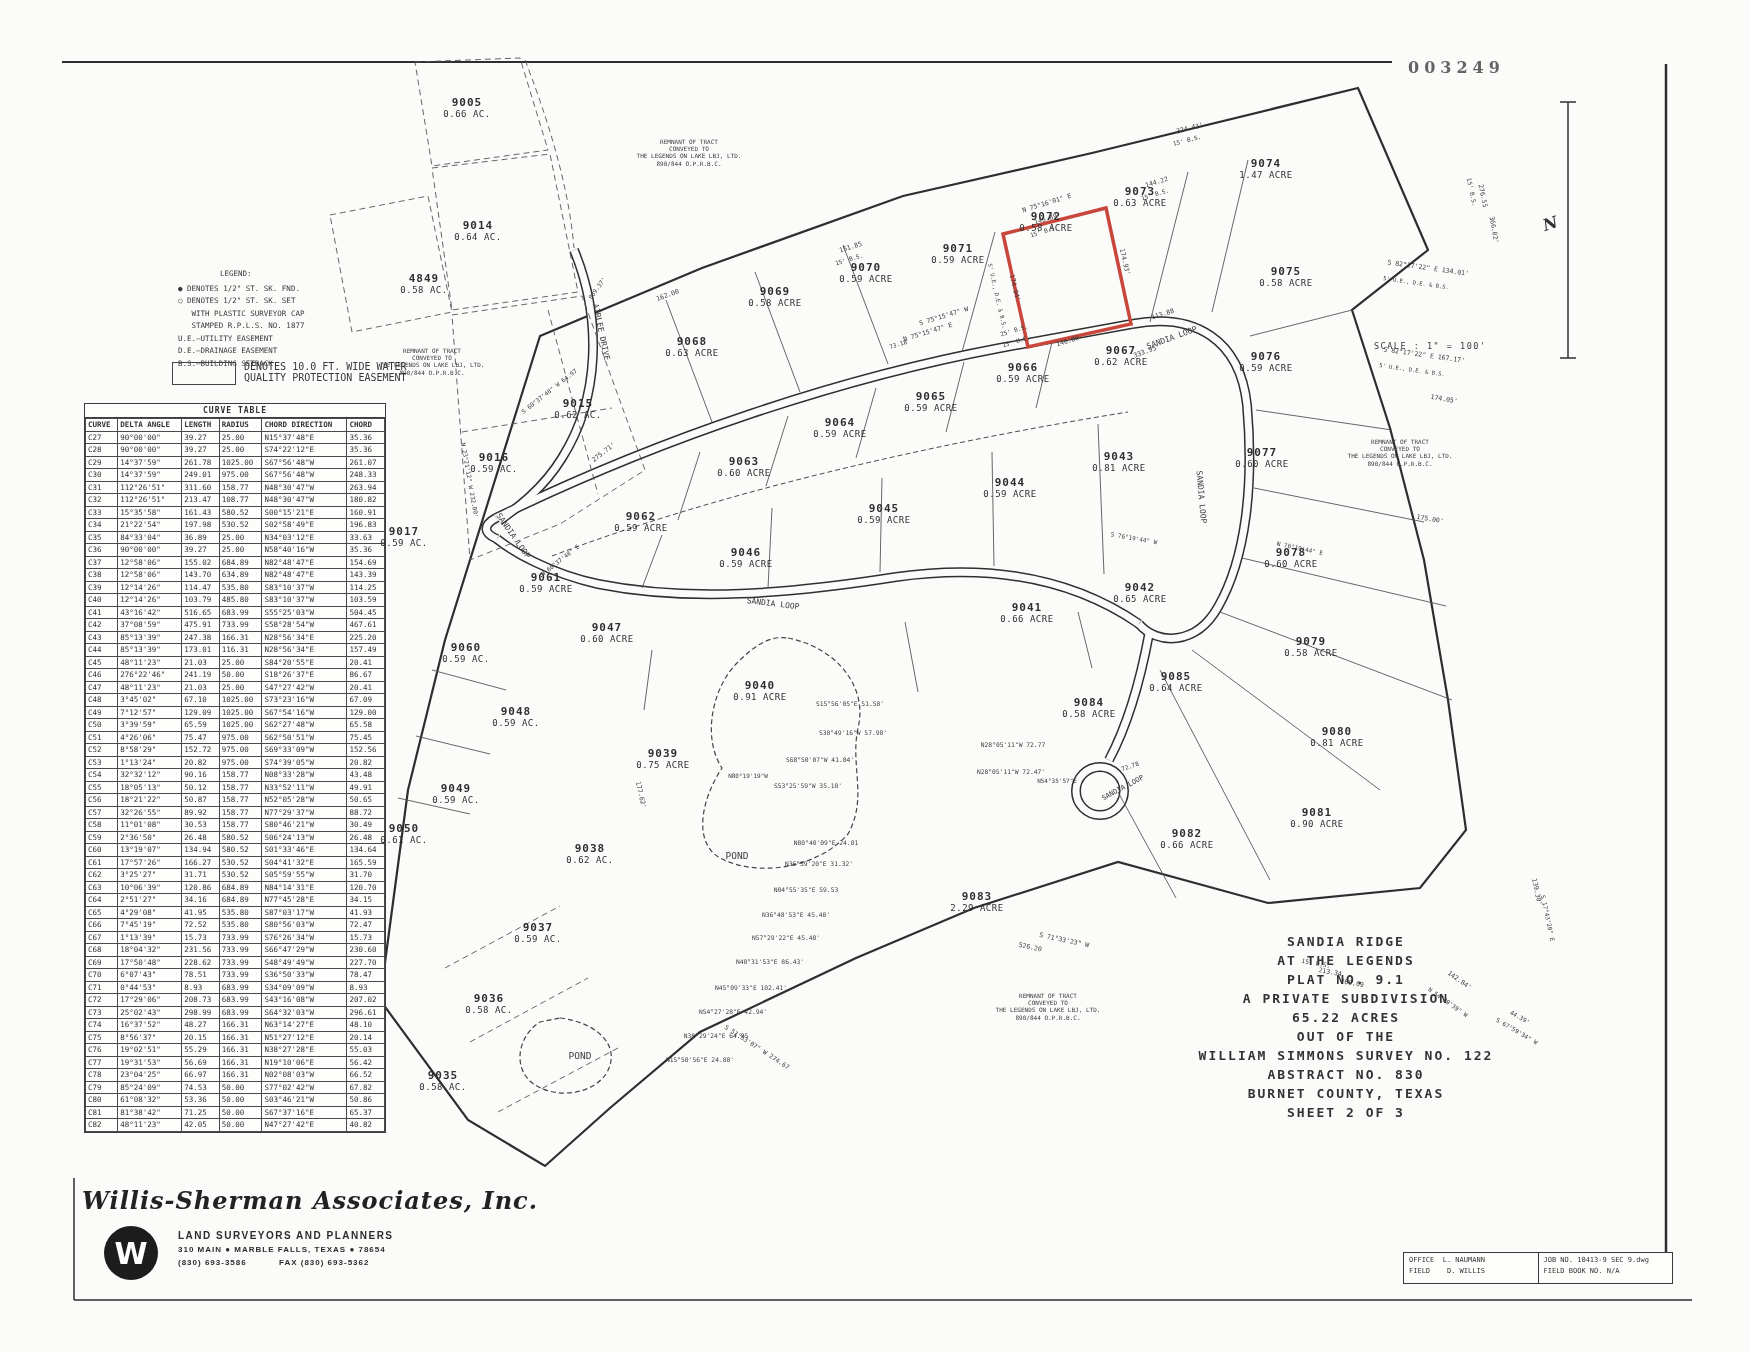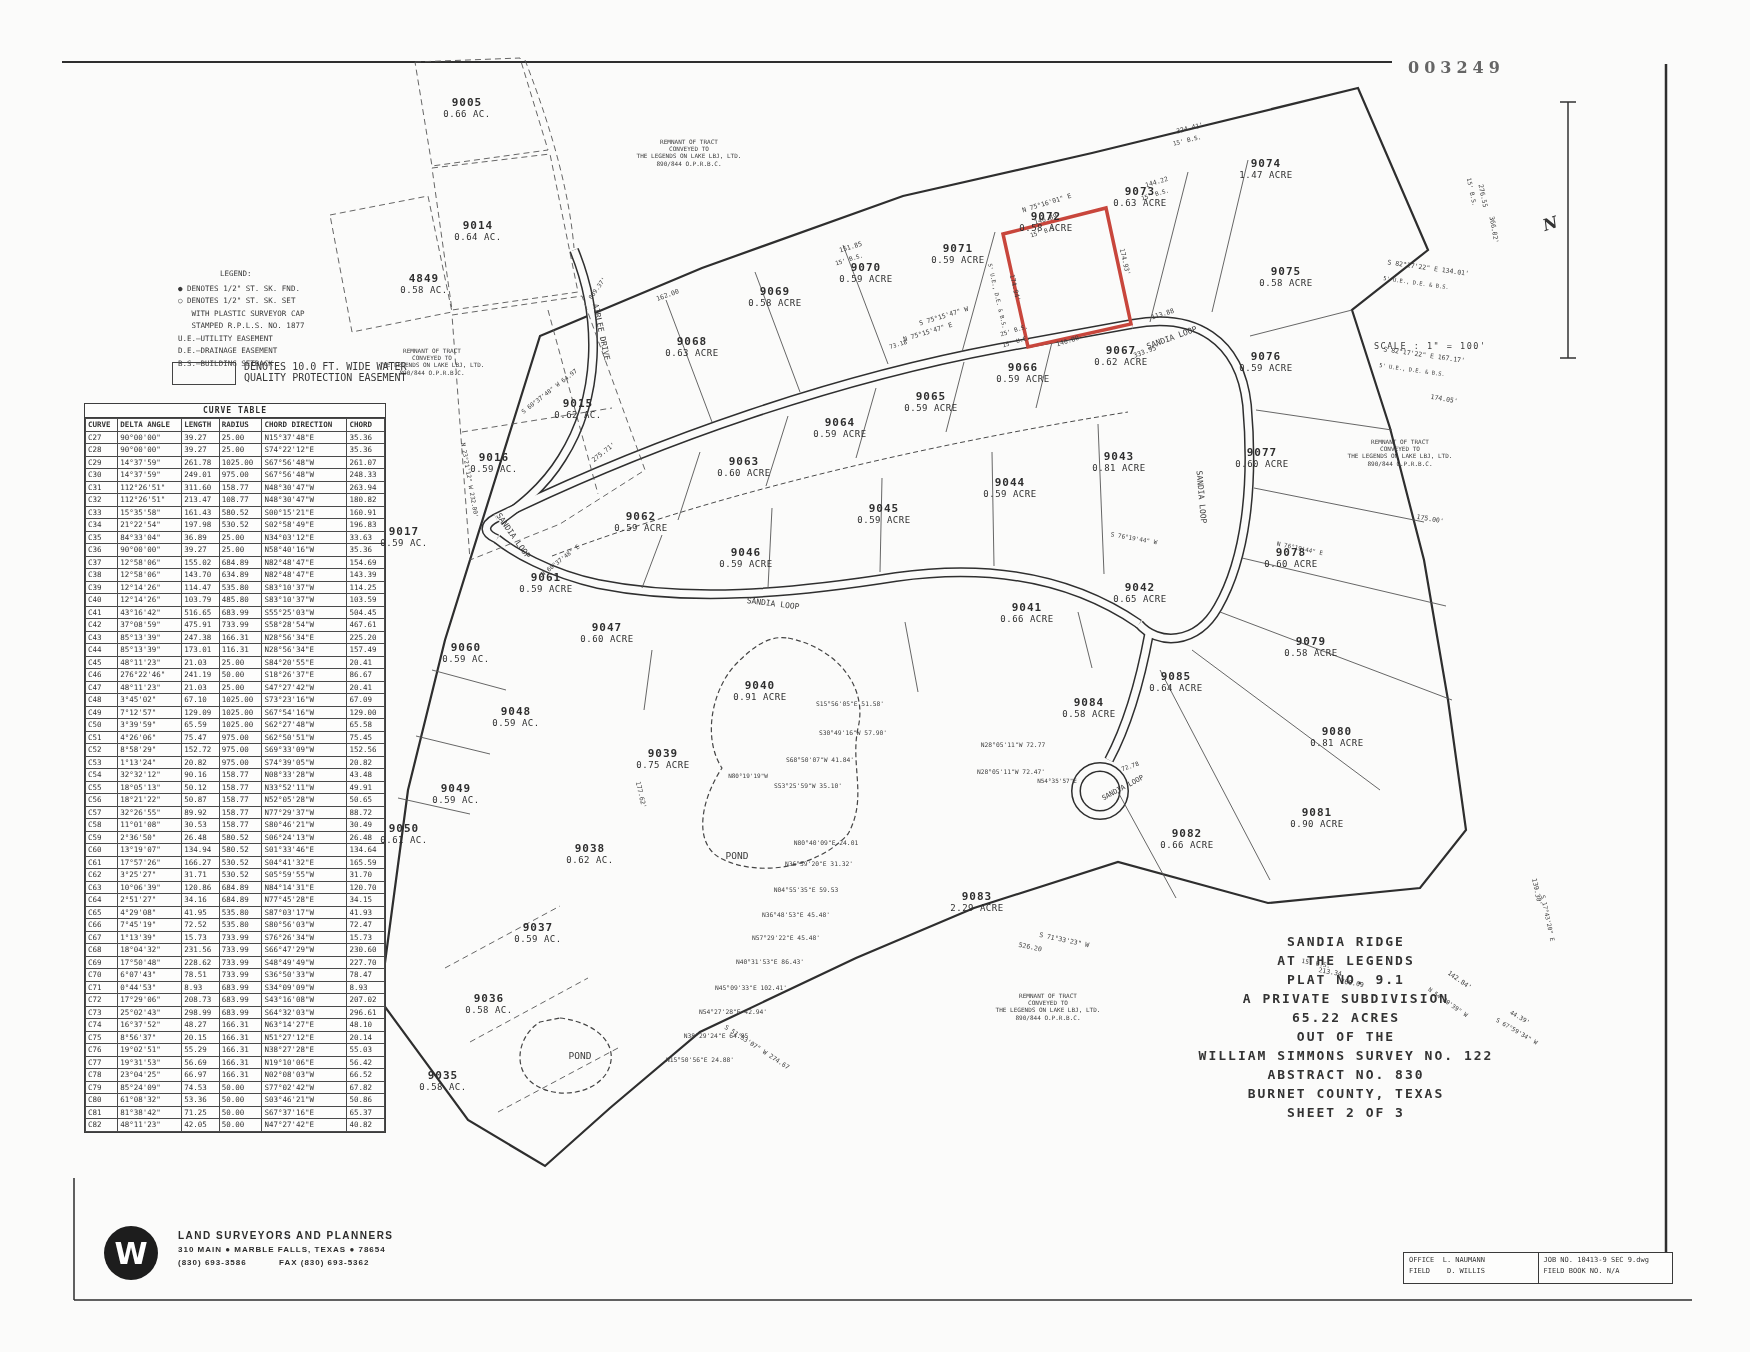--- a/index.html
+++ b/index.html
@@ -897,20 +897,21 @@
         <div data-name="title-line" class="tl">BURNET COUNTY, TEXAS</div>
         <div data-name="title-line" class="tl">SHEET 2 OF 3</div>
       </div>
   </div>
 
   <div class="abs" id="infobox" data-name="job-info-box">
     <div class="cell" data-name="info-left"><div data-name="info-left-line">OFFICE  L. NAUMANN</div><div data-name="info-left-line">FIELD    D. WILLIS</div></div>
     <div class="cell" data-name="info-right"><div data-name="info-right-line">JOB NO. 10413-9 SEC 9.dwg</div><div data-name="info-right-line">FIELD BOOK NO. N/A</div></div>
   </div>
 
+  <div class="abs" id="firmname" data-name="firm-name">Willis-Sherman Associates, Inc.</div>
   <div class="abs" id="firmlogo" data-name="firm-logo">
     <span data-name="firm-logo-letter">W</span>
   </div>
   <div class="abs" id="firminfo" data-name="firm-info">
     <div class="f1" data-name="firm-tagline">LAND SURVEYORS AND PLANNERS</div>
     <div class="f2" data-name="firm-address">310 MAIN ● MARBLE FALLS, TEXAS ● 78654</div>
     <div class="f3" data-name="firm-phone">(830) 693-3586          FAX (830) 693-5362</div>
   </div>
 
 </div>

